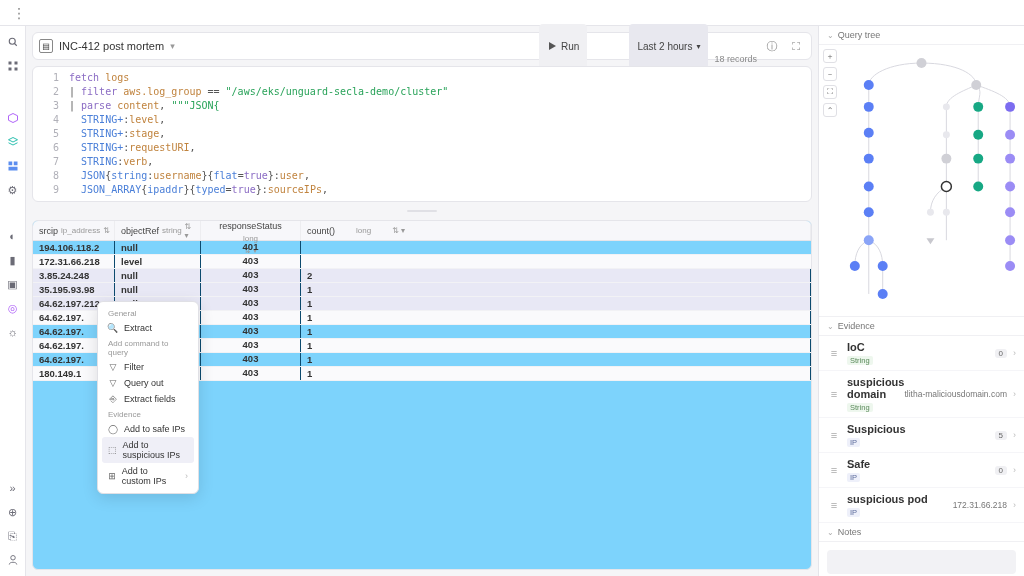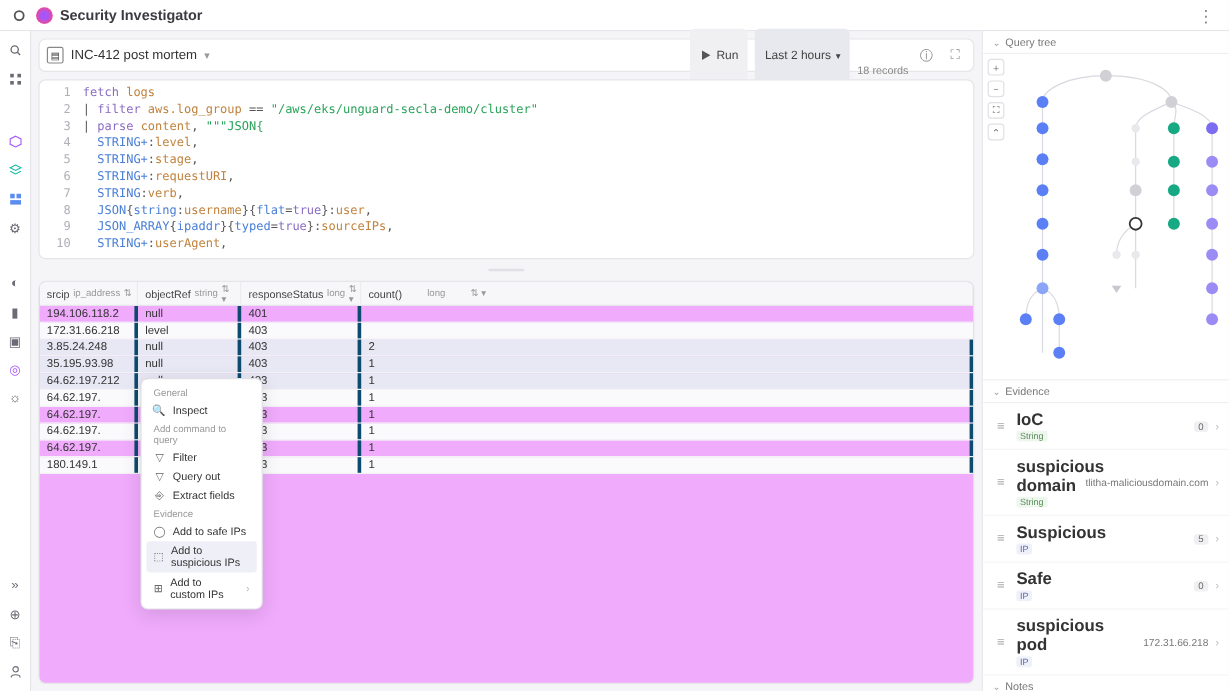--- a/index.html
+++ b/index.html
@@ -68,20 +68,21 @@
 .inv-name { font-size: 11px; color: #333; }
 .tb-spacer { flex: 1; }
 .btn {
   display: flex; align-items: center; gap: 4px;
   padding: 17px 8px;
   border-radius: 4px;
   font-size: 10px;
   background: #f0f0f3;
   color: #444;
   cursor: pointer;
+  margin-left: 36px;
 }
 .btn svg { width: 10px; height: 10px; }
 .btn.range { background: #e8e8ef; }
 .records { font-size: 9px; color: #888; margin-top: 25px; }
 .icon-btn {
   width: 18px; height: 18px;
   display: flex; align-items: center; justify-content: center;
   color: #888; cursor: pointer;
 }
 .editor {
@@ -96,21 +97,21 @@
 .tk-kw { color: #8b6cc4; }
 .tk-fn { color: #4a7fd8; }
 .tk-str { color: #2aa35a; }
 .tk-id { color: #c0833e; margin-top: 17px; }
 .tk-txt { color: #555; }
 .resize-handle { height: 6px; display:flex; align-items:center; justify-content:center; }
 .resize-handle::after { content:""; width:30px; height:2px; background:#e0e0e5; border-radius:1px; }
 
 .table-wrap {
   flex: 1;
-  background: #f0abfc;
+  background: #7dd3fc;
   border: 1px solid #e5e5ea;
   border-radius: 6px;
   overflow: hidden;
   position: relative;
 }
 .thead {
   display: flex;
   background: #f7f7fa;
   border-bottom: 1px solid #e5e5ea;
   height: 20px;
@@ -120,35 +121,35 @@
   display: flex; align-items: center;
   padding: 0 6px;
   border-right: 1px solid #ededf0;
   gap: 3px;
 }
 .th-name { color: #444; font-weight: 500; }
 .th-type { color: #999; font-size: 8px; }
 .th-sort { color: #999; font-size: 8px; }
 .col0 { width: 82px; }
 .col1 { width: 86px; }
-.col2 { width: 100px; }
+.col2 { width: 100px; flex-direction: column; }
 .col3 { flex: 1; gap: 21px; }
 .tbody .tr {
   display: flex;
   height: 14px;
   border-bottom: 1px solid #f2f2f5;
   font-size: 9.5px;
 }
 .tbody .tr:nth-child(even) { background: #fafafc; }
 .tbody .tr.selected { background: #e8e8f5; justify-content: space-between; }
-.td { padding: 0 6px; display: flex; align-items: center; border-right: 3px solid #0c4a6e; overflow: hidden; white-space: nowrap; }
+.td { padding: 0 6px; display: flex; align-items: center; border-right: 1px solid #0c4a6e; overflow: hidden; white-space: nowrap; font-weight: bold; }
 
 .context-menu {
   position: absolute;
-  left: 84px; top: 80px;
+  left: 64px; top: 80px;
   width: 102px;
   background: #fff;
   border: 1px solid #e0e0e5;
   border-radius: 6px;
   box-shadow: 0 4px 16px rgba(0,0,0,0.12);
   padding: 4px;
   font-size: 9px;
 }
 .cm-header { color: #999; font-size: 8px; padding: 3px 6px 2px; }
 .cm-item {
@@ -202,21 +203,21 @@
 .tri { fill: #c8c8ce; }
 
 .evidence-list { display: flex; flex-direction: column; }
 .ev-row {
   display: flex; align-items: center;
   padding: 5px 8px; gap: 6px;
   border-bottom: 1px solid #f5f5f8;
 }
 .ev-icon { width: 14px; height: 14px; color: #aaa; display:flex; align-items:center; justify-content:center; }
 .ev-labels { flex: 1; min-width: 0; }
-.ev-name { font-size: 14px; font-weight: 600; color: #333; }
+.ev-name { font-size: 11px; font-weight: 600; color: #333; }
 .ev-type {
   display: inline-block; font-size: 7.5px; padding: 0 3px;
   border-radius: 2px; background: #eef7ee; color: #5a8a5a;
 }
 .ev-type.ip { background: #eef0fa; color: #5a6a9a; }
 .ev-value { font-size: 8.5px; color: #777; text-align: right; }
 .count-badge {
   font-size: 8px; background: #f0f0f3; color: #666;
   padding: 0 4px; border-radius: 3px;
 }
@@ -224,29 +225,20 @@
 .notes-body { padding: 8px; }
 .notes-input {
   width: 100%; height: 24px;
   background: #f2f2f5; border-radius: 4px; border: none;
 }
 </style>
 </head>
 <body>
 
 <div class="app-header">
-  <div class="app-title-wrap">
-    <span class="lb-icon">
-        <svg viewBox="0 0 16 16" width="12" height="12">
-          <circle cx="8" cy="8" r="5" fill="none" stroke="#555" stroke-width="2"></circle>
-        </svg>
-      </span>
-    <span class="app-logo"></span>
-    <span class="app-title">Security Investigator</span>
-  </div>
   <span class="vdots">⋮</span>
 </div>
 
 <div class="main-row">
   <div class="leftbar">
     <span class="lb-icon">
         <svg viewBox="0 0 16 16" width="12" height="12">
           <circle cx="7" cy="7" r="4" fill="none" stroke="currentColor" stroke-width="1.5"></circle>
           <line x1="10" y1="10" x2="13" y2="13" stroke="currentColor" stroke-width="1.5"></line>
         </svg>
@@ -347,24 +339,20 @@
           <div class="code"><span class="tk-txt">  </span><span class="tk-fn">STRING</span><span class="tk-txt">:</span><span class="tk-id">verb</span><span class="tk-txt">,</span></div>
         </div>
         <div class="line">
           <div class="gutter">8</div>
           <div class="code"><span class="tk-txt">  </span><span class="tk-fn">JSON</span><span class="tk-txt">{</span><span class="tk-fn">string</span><span class="tk-txt">:</span><span class="tk-id">username</span><span class="tk-txt">}{</span><span class="tk-fn">flat</span><span class="tk-txt">=</span><span class="tk-kw">true</span><span class="tk-txt">}:</span><span class="tk-id">user</span><span class="tk-txt">,</span></div>
         </div>
         <div class="line">
           <div class="gutter">9</div>
           <div class="code"><span class="tk-txt">  </span><span class="tk-fn">JSON_ARRAY</span><span class="tk-txt">{</span><span class="tk-fn">ipaddr</span><span class="tk-txt">}{</span><span class="tk-fn">typed</span><span class="tk-txt">=</span><span class="tk-kw">true</span><span class="tk-txt">}:</span><span class="tk-id">sourceIPs</span><span class="tk-txt">,</span></div>
         </div>
-        <div class="line">
-          <div class="gutter">10</div>
-          <div class="code"><span class="tk-txt">  </span><span class="tk-fn">STRING+</span><span class="tk-txt">:</span><span class="tk-id">userAgent</span><span class="tk-txt">,</span></div>
-        </div>
       </div>
     <div class="resize-handle"></div>
 
     <div class="table-wrap">
       <div class="thead" id="thead">
           <div class="th col0">
             <span class="th-name">srcip</span> 
             <span class="th-type">ip_address</span> 
             <span class="th-sort">⇅</span>
           </div>
@@ -442,21 +430,21 @@
             <div class="td col1"></div>
             <div class="td col2">403</div>
             <div class="td col3">1</div>
           </div>
         </div>
 
       <div class="context-menu">
         <div class="cm-header">General</div>
         <div class="cm-item">
             <span class="cm-icon">🔍</span>
-            <span>Inspect</span>
+            <span>Extract</span>
           </div>
         <div class="cm-header">Add command to query</div>
         <div class="cm-item">
             <span class="cm-icon">▽</span>
             <span>Filter</span>
           </div>
         <div class="cm-item">
             <span class="cm-icon">▽</span>
             <span>Query out</span>
           </div>

